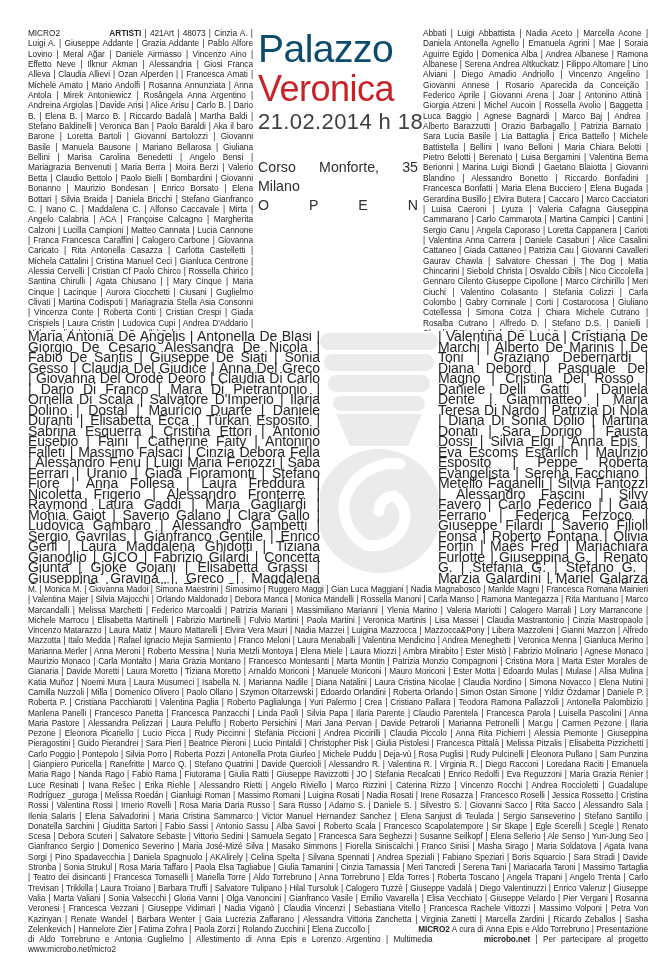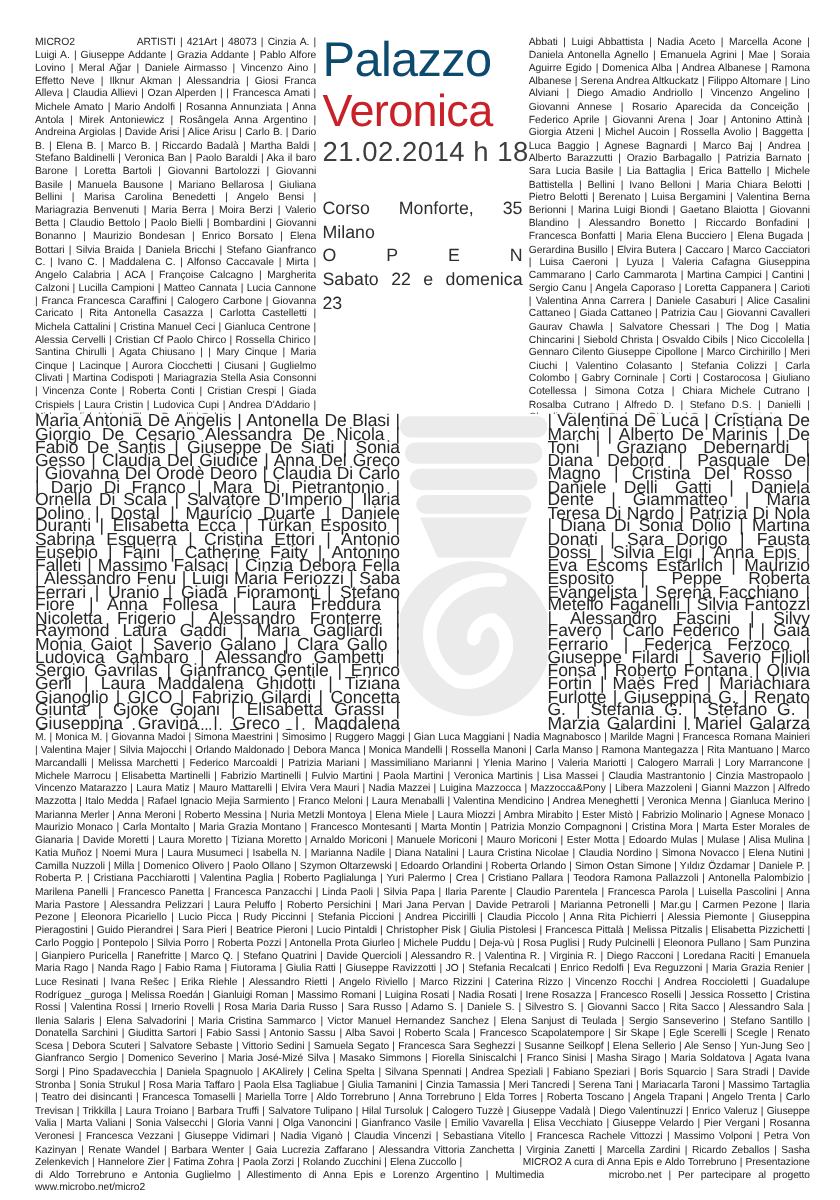--- a/index.html
+++ b/index.html
@@ -3,21 +3,21 @@
 <meta charset="utf-8">
 <style>
   html,body{margin:0;padding:0;background:#ffffff;}
   .poster{position:relative;width:672px;height:960px;background:#ffffff;overflow:hidden;
           font-family:"Liberation Sans","DejaVu Sans",sans-serif;}
   .content{position:absolute;left:28px;top:28px;width:620px;}
 
   
   .names{font-size:8.3px;line-height:10.35px;color:#262626;text-align:justify;
          letter-spacing:-0.05px;word-spacing:0.2px;overflow:hidden;}
-  .names b{font-weight:normal;margin-left:46px;}
+  .names b{font-weight:bold;margin-left:46px;}
 
   
   .top-grid{display:grid;grid-template-columns:225px 160px 225px;column-gap:5px;height:303px;}
   .top-grid .names{height:303px;}
 
   
   .header{padding-top:1px;color:#3e3e3e;}
   .t-palazzo{font-size:39px;line-height:40px;letter-spacing:-0.5px;color:#0c4a6e;}
   .t-isimbardi{font-size:36px;line-height:40px;letter-spacing:-0.5px;color:#c92128;}
   .t-vernissage{font-size:18px;line-height:25px;letter-spacing:4.6px;color:#3e3e3e;white-space:nowrap;}
@@ -51,21 +51,20 @@
         <div class="t-isimbardi">Veronica</div>
         <div class="t-date">21.02.2014 h 18</div>
         <div class="venue">
           <div class="just">Corso Monforte, 35 Milano</div>
           <div class="openline">
             <span>O</span>
             <span>P</span>
             <span>E</span>
             <span>N</span>
           </div>
-          <div class="just">Sabato 22 e domenica 23</div>
         </div>
       </div>
 
       <div class="names"><span>Abbati | Luigi Abbattista | Nadia Aceto | Marcella Acone | Daniela Antonella Agnello | Emanuela Agrini | Mae | Soraia Aguirre Egido | Domenica Alba | Andrea Albanese | Ramona Albanese | Serena Andrea Altkuckatz | Filippo Altomare | Lino Alviani | Diego Amadio Andriollo | Vincenzo Angelino | Giovanni Annese | Rosario Aparecida da Conceição | Federico Aprile | Giovanni Arena | Joar | Antonino Attinà | Giorgia Atzeni | Michel Aucoin | Rossella Avolio | Baggetta | Luca Baggio | Agnese Bagnardi | Marco Baj | Andrea | Alberto Barazzutti | Orazio Barbagallo | Patrizia Barnato | Sara Lucia Basile | Lia Battaglia | Erica Battello | Michele Battistella | Bellini | Ivano Belloni | Maria Chiara Belotti | Pietro Belotti | Berenato | Luisa Bergamini | Valentina Berna Berionni | Marina Luigi Biondi | Gaetano Blaiotta | Giovanni Blandino | Alessandro Bonetto | Riccardo Bonfadini | Francesca Bonfatti | Maria Elena Bucciero | Elena Bugada | Gerardina Busillo | Elvira Butera | Caccaro | Marco Cacciatori | Luisa Caeroni | Lyuza | Valeria Cafagna Giuseppina Cammarano | Carlo Cammarota | Martina Campici | Cantini | Sergio Canu | Angela Caporaso | Loretta Cappanera | Carioti | Valentina Anna Carrera | Daniele Casaburi | Alice Casalini Cattaneo | Giada Cattaneo | Patrizia Cau | Giovanni Cavalleri Gaurav Chawla | Salvatore Chessari | The Dog | Matia Chincarini | Siebold Christa | Osvaldo Cibils | Nico Ciccolella | Gennaro Cilento Giuseppe Cipollone | Marco Circhirillo | Meri Ciuchi | Valentino Colasanto | Stefania Colizzi | Carla Colombo | Gabry Corninale | Corti | Costarocosa | Giuliano Cotellessa | Simona Cotza | Chiara Michele Cutrano | Rosalba Cutrano | Alfredo D. | Stefano D.S. | Danielli | Claudia D'Anna | Stefania D'Aries | Caterina Davinio |</span></div>
     </div>
 
     <div class="mid-grid">
 
       <div class="names mid"><span>Maria Antonia De Angelis | Antonella De Blasi | Giorgio De Cesario Alessandra De Nicola | Fabio De Santis | Giuseppe De Siati | Sonia Gesso | Claudia Del Giudice | Anna Del Greco | Giovanna Del Orodè Deoro | Claudia Di Carlo | Dario Di Franco | Mara Di Pietrantonio | Ornella Di Scala | Salvatore D'Imperio | Ilaria Dolino | Dostal | Maurício Duarte | Daniele Duranti | Elisabetta Ecca | Türkan Esposito | Sabrina Esquerra | Cristina Ettori | Antonio Eusebio | Faini | Catherine Faity | Antonino Falleti | Massimo Falsaci | Cinzia Debora Fella | Alessandro Fenu | Luigi Maria Feriozzi | Saba Ferrari | Uranio | Giada Fioramonti | Stefano Fiore | Anna Follesa | Laura Freddura | Nicoletta Frigerio | Alessandro Fronterre | Raymond Laura Gaddi | Maria Gagliardi | Monia Gaiot | Saverio Galano | Clara Gallo | Ludovica Gambaro | Alessandro Gambetti | Sergio Gavrilas | Gianfranco Gentile | Enrico Gerli | Laura Maddalena Ghidotti | Tiziana Gianoglio | GICO | Fabrizio Gilardi | Concetta Giunta | Gjoke Gojani | Elisabetta Grassi | Giuseppina Gravina | Greco | Magdalena Gremm | Roberto Grilli | Fosco Grisendi | Luigi Guarino | Claudio Guasti | Giovanna Guerrisi | Antonella Fatma Ibrahimi | Marianna Ielapi | Öznur İleri Kepçe | Salvo Emma Considine Johnson | Andreja Jovic | Estela Jugovic | Aicha Yordan Kisiov | Janis D Klein | Margot Knuepfer | Thomai Kontou | Francesco Lasalandra | Carmela Laurenza | Casmen | Claudia Fabiana Li Vigni | Pino Lia | Luca Lillo | Adrian Lis | Angelo Lo Torto | Lopiano | Ursula A. Lopiano | Filippo Loro | Hi Jeff | Arianna</span></div>
 

